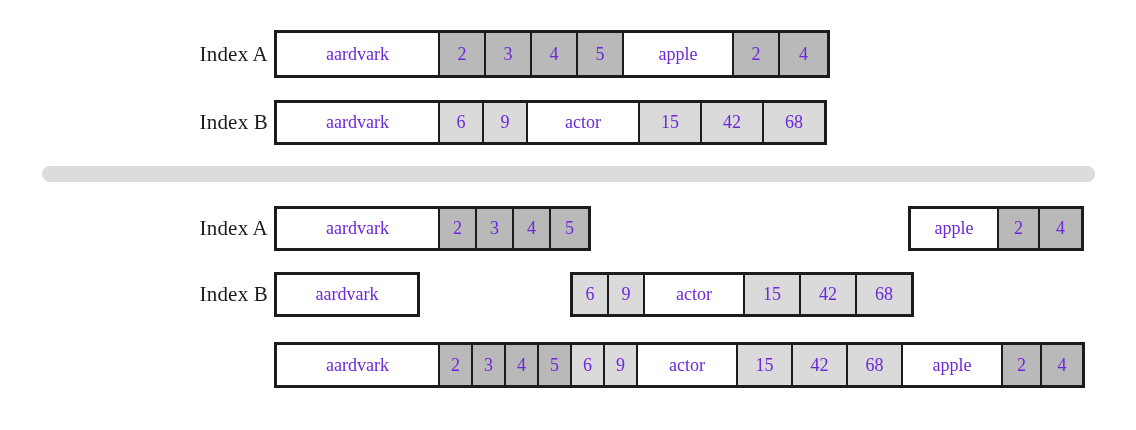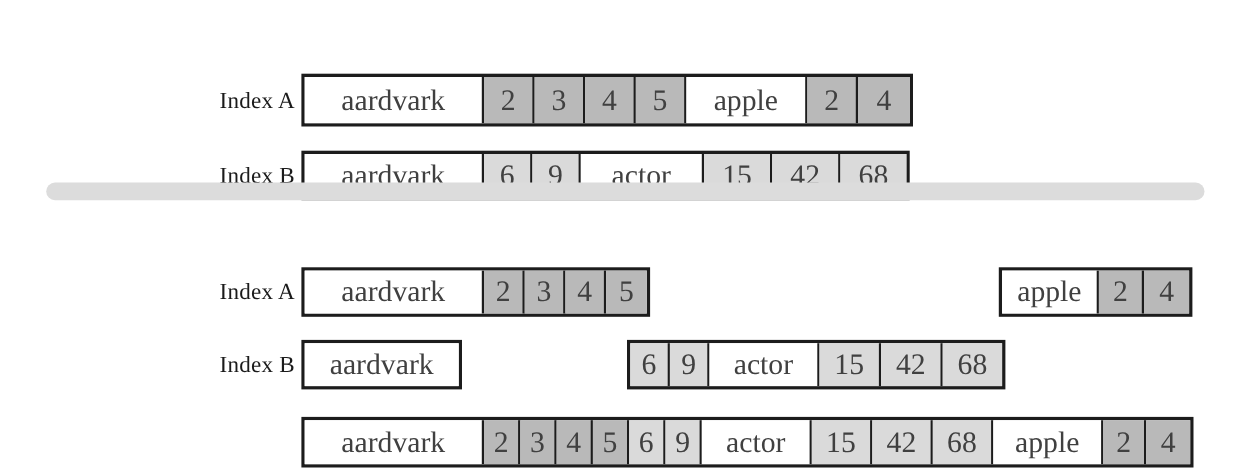--- a/index.html
+++ b/index.html
@@ -42,40 +42,40 @@
     display: flex;
     box-sizing: border-box;
     border: 3px solid #1c1c1c;
     background: #ffffff;
   }
   .cell {
     box-sizing: border-box;
     display: flex;
     align-items: center;
     justify-content: center;
-    font-size: 27px;
-    color: #404040;
+    font-size: 18px;
+    color: #6d28d9;
     border-right: 2px solid #1c1c1c;
     background: #ffffff;
     overflow: hidden;
     white-space: nowrap;
   }
   .cell:last-child { border-right: none; }
   .cell.term   { background: #ffffff; }
   .cell.darkg  { background: #b9b9b9; }
   .cell.lightg { background: #dadada; }
 
   
   .separator {
     position: absolute;
     background: #dcdcdc;
     border-radius: 9px;
   }
 
-  .rowwrap { position: absolute; left: 0; width: 1028px; margin-top: 37px; }
+  .rowwrap { position: absolute; left: 0; width: 1028px; }
 </style>
 </head>
 <body>
 
 <div id="canvas">
 
   <div id="top-section">
       <div class="rowwrap" style="top: 30px; height: 48px;">
         <div class="label-box" style="height: 48px;">
           <div class="row-label">Index A</div>

